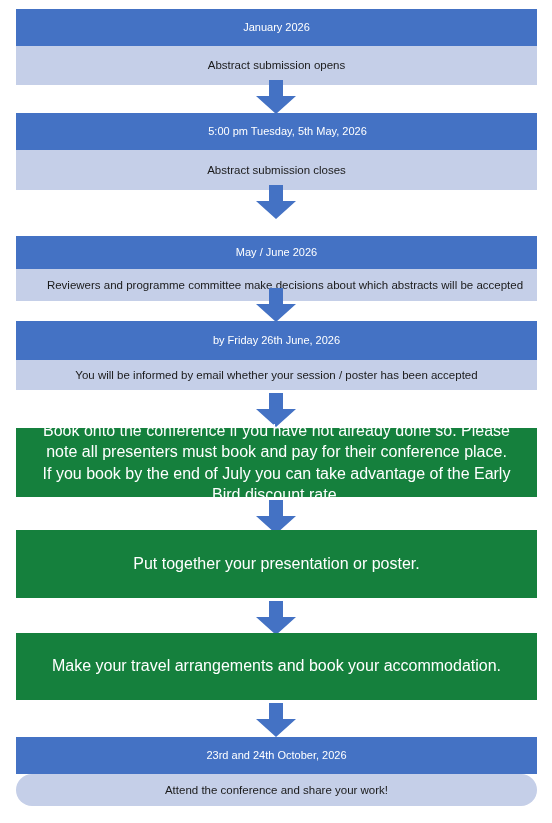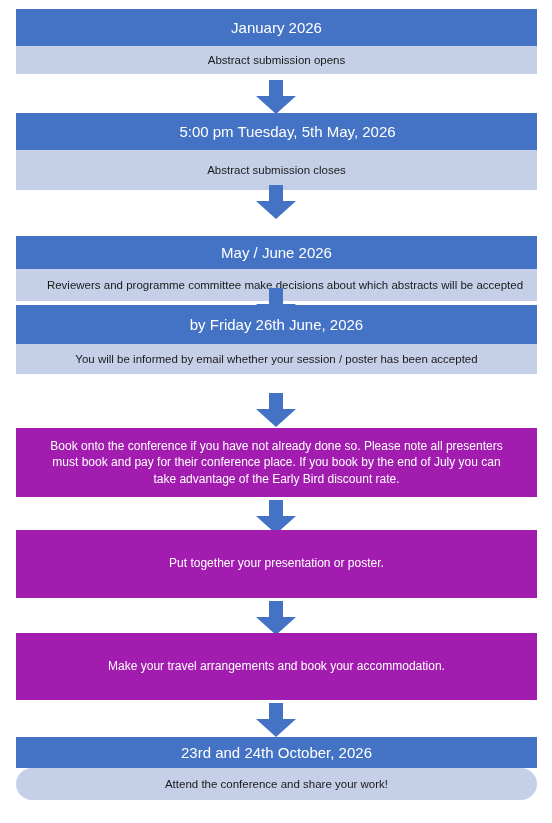--- a/index.html
+++ b/index.html
@@ -38,37 +38,37 @@
     justify-content: center;
     text-align: center;
     padding: 4px 10px;
     line-height: 1.28;
   }
 
   
   .band-head {
     background: #4472C4;
     color: #ffffff;
-    font-size: 15px;
+    font-size: 11px;
     font-weight: 400;
   }
 
   
   .band-body {
     background: #C5CFE8;
     color: #1a1a1a;
     font-size: 11.5px;
     font-weight: 400;
   }
 
   
   .band-solid {
-    background: #a21caf;
+    background: #15803d;
     color: #ffffff;
-    font-size: 12px;
+    font-size: 16px;
     font-weight: 400;
   }
   .band-solid.multi {
     line-height: 1.34;
     padding-left: 26px;
     padding-right: 26px;
   }
 
   
   .arrow {
@@ -85,21 +85,21 @@
     height: 36px;
   }
 </style>
 </head>
 <body>
 
 <div id="flowchart">
 
   <div class="step" style="top:9px;">
     <div class="band band-head" style="height:37px;">January 2026</div>
-    <div class="band band-body" style="height:28px;">Abstract submission opens</div>
+    <div class="band band-body" style="height:39px;">Abstract submission opens</div>
   </div>
 
   <div class="arrow" style="top:80px;">
     <svg viewBox="0 0 44 36" xmlns="http://www.w3.org/2000/svg">
       <polygon points="15,0 29,0 29,16 42,16 22,34 2,16 15,16" fill="#4472C4"></polygon>
     </svg>
   </div>
 
   <div class="step" style="top:113px;">
     <div class="band band-head" style="height:37px;padding-left:32px;">5:00 pm Tuesday, 5th May, 2026</div>
@@ -116,21 +116,21 @@
     <div class="band band-head" style="height:33px;">May / June 2026</div>
     <div class="band band-body" style="height:32px;padding-left:27px;">Reviewers and programme committee make decisions about which abstracts will be accepted</div>
   </div>
 
   <div class="arrow" style="top:288px;">
     <svg viewBox="0 0 44 36" xmlns="http://www.w3.org/2000/svg">
       <polygon points="15,0 29,0 29,16 42,16 22,34 2,16 15,16" fill="#4472C4"></polygon>
     </svg>
   </div>
 
-  <div class="step" style="top:305px;">
+  <div class="step" style="top:321px;">
     <div class="band band-head" style="height:39px;">by Friday 26th June, 2026</div>
     <div class="band band-body" style="height:30px;">You will be informed by email whether your session / poster has been accepted</div>
   </div>
 
   <div class="arrow" style="top:393px;">
     <svg viewBox="0 0 44 36" xmlns="http://www.w3.org/2000/svg">
       <polygon points="15,0 29,0 29,16 42,16 22,34 2,16 15,16" fill="#4472C4"></polygon>
     </svg>
   </div>
 
@@ -158,17 +158,17 @@
     <div class="band band-solid" style="height:67px;">Make your travel arrangements and book your accommodation.</div>
   </div>
 
   <div class="arrow" style="top:703px;">
     <svg viewBox="0 0 44 36" xmlns="http://www.w3.org/2000/svg">
       <polygon points="15,0 29,0 29,16 42,16 22,34 2,16 15,16" fill="#4472C4"></polygon>
     </svg>
   </div>
 
   <div class="step" style="top:737px;">
-    <div class="band band-head" style="height:31px;">23rd and 24th October, 2026</div>
+    <div class="band band-head" style="height:37px;">23rd and 24th October, 2026</div>
     <div class="band band-body" style="height:32px;border-radius:16px;">Attend the conference and share your work!</div>
   </div>
 
 </div>
 
 </body></html>

